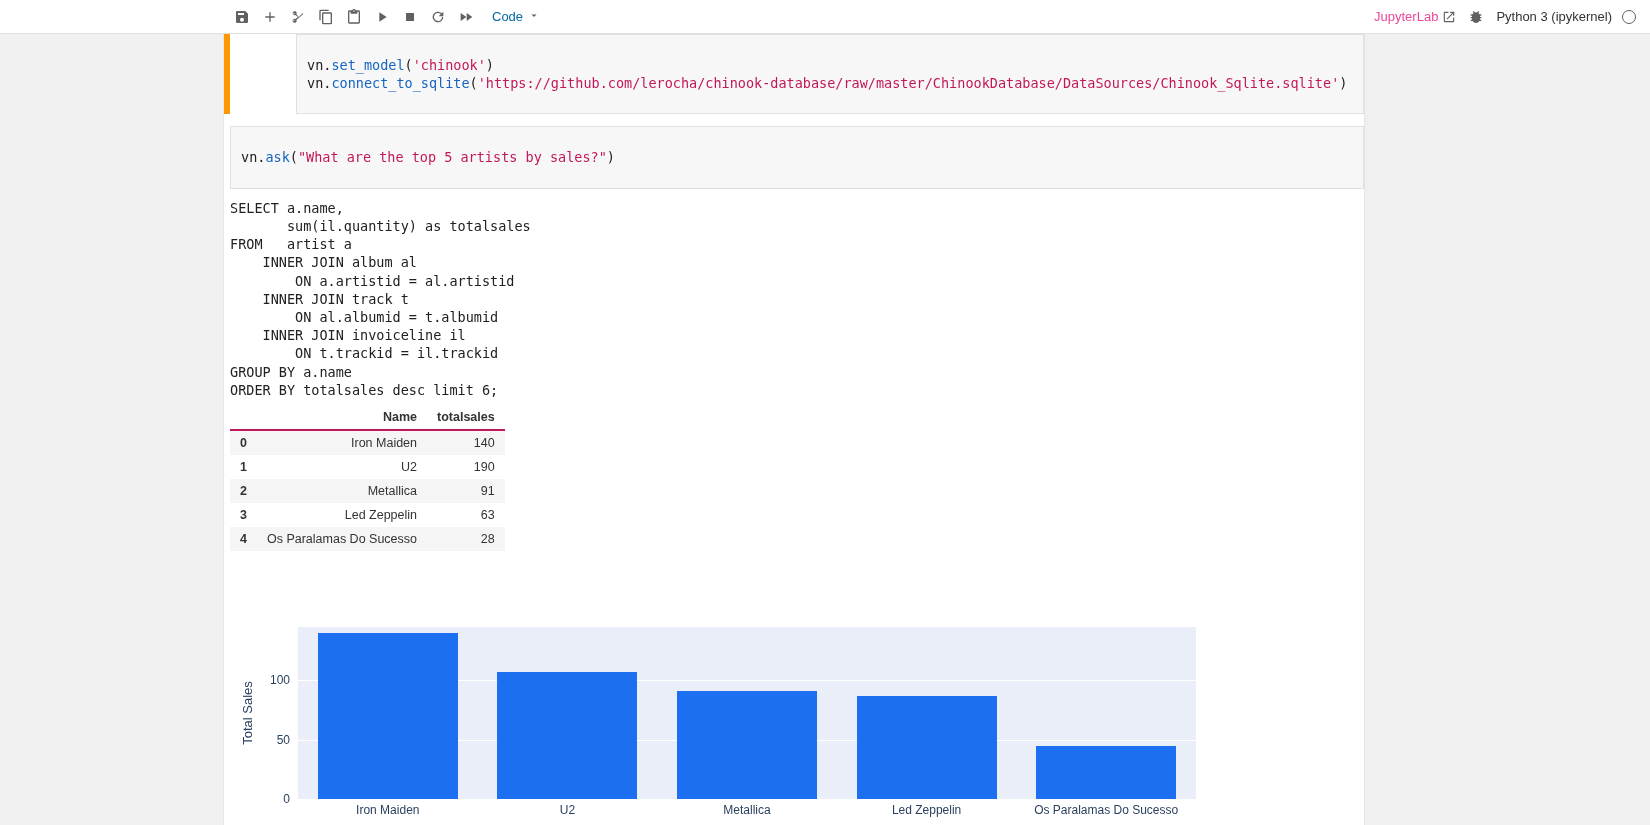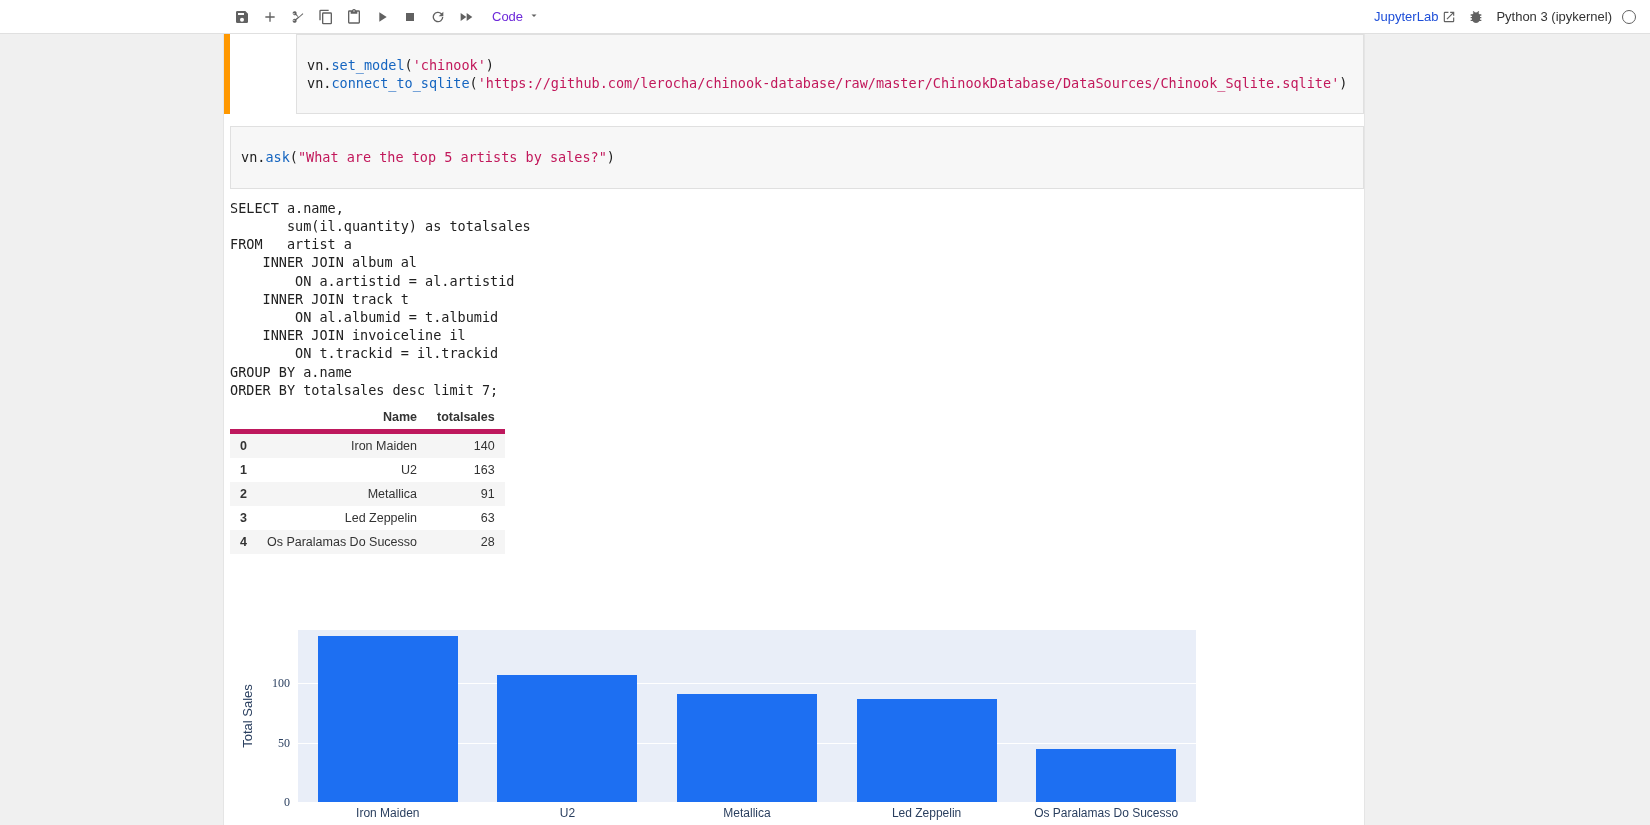--- a/index.html
+++ b/index.html
@@ -36,39 +36,39 @@
   cursor: pointer;
   color: #616161;
 }
 .tb-btn svg { width: 16px; height: 16px; fill: currentColor; }
 .cell-type {
   margin-left: 6px;
   height: 24px;
   border: none;
   background: transparent;
   font-size: 13px;
-  color: #6d28d9;
+  color: #0369a1;
   padding: 0 20px 0 6px;
   appearance: none;
   cursor: pointer;
   position: relative;
 }
 .cell-type-wrap { position: relative; display: flex; align-items: center; }
 .cell-type-chev {
   position: absolute; right: 4px; top: 50%; transform: translateY(-50%);
   pointer-events: none; color: #616161;
 }
 .toolbar-right {
   margin-left: auto;
   display: flex;
   align-items: center;
   padding-right: 14px;
   gap: 10px;
 }
-.kernel-link { display: flex; align-items: center; gap: 4px; font-size: 13px; color: #1d4ed8; cursor: pointer; }
+.kernel-link { display: flex; align-items: center; gap: 4px; font-size: 13px; color: #ec4899; cursor: pointer; }
 .kernel-name { font-size: 13px; color: #333; cursor: pointer; }
 .kernel-circle { width: 14px; height: 14px; border: 1.5px solid #616161; border-radius: 50%; }
 .notebook-shell {
   position: absolute;
   top: 34px; left: 223px;
   width: 1142px;
   height: 791px;
   background: #fff;
   border-left: 1px solid #e5e5e5;
   border-right: 1px solid #e5e5e5;
@@ -107,39 +107,39 @@
 .sql-out {
   font-family: ui-monospace, Menlo, Consolas, monospace;
   font-size: 13.5px;
   line-height: 1.35;
   white-space: pre;
   color: #212121;
   padding: 2px 0 6px 0;
 }
 .df-table { border-collapse: collapse; font-size: 12.5px; }
 .df-table th, .df-table td { padding: 5px 10px; text-align: right; }
-.df-table thead th { border-bottom: 5px solid #be185d; font-weight: 600; }
+.df-table thead th { border-bottom: 2px solid #be185d; font-weight: 600; }
 .df-table tbody tr:nth-child(odd) { background: #f5f5f5; }
 .df-table tbody th { font-weight: 600; }
 .chart-wrap { margin-top: 46px; }
 .chart-title {
   font-size: 16px;
   color: #2a3f5f;
   padding-left: 46px;
   margin-bottom: 24px;
 }
 .plot-area { position: relative; width: 968px; height: 230px; margin-left: 0; }
 .plot-bg {
   position: absolute;
   left: 68px; top: 30px;
   width: 898px; height: 172px;
   background: #e9eef8;
 }
 .y-ticks { position: absolute; left: 0; top: 30px; height: 172px; width: 60px; }
-.y-tick { position: absolute; right: 0; font-size: 12px; color: #2a3f5f; transform: translateY(-50%); font-family: Liberation Serif, serif; }
+.y-tick { position: absolute; right: 0; font-size: 12px; color: #2a3f5f; transform: translateY(-50%); }
 .y-grid { position: absolute; left: 68px; width: 898px; height: 1px; background: #fff; }
 .y-title {
   position: absolute; left: 10px; top: 116px;
   transform: rotate(-90deg) translate(-50%, 0);
   transform-origin: left top;
   font-size: 13px; color: #2a3f5f;
 }
 .bars { position: absolute; left: 68px; top: 30px; width: 898px; height: 172px; }
 .bar { position: absolute; bottom: 0; background: #1d6ff2; }
 .x-ticks { position: absolute; left: 68px; top: 206px; width: 898px; height: 20px; }
@@ -243,39 +243,39 @@
           <div class="sql-out">SELECT a.name,
        sum(il.quantity) as totalsales
 FROM   artist a
     INNER JOIN album al
         ON a.artistid = al.artistid
     INNER JOIN track t
         ON al.albumid = t.albumid
     INNER JOIN invoiceline il
         ON t.trackid = il.trackid
 GROUP BY a.name
-ORDER BY totalsales desc limit 7;</div>
+ORDER BY totalsales desc limit 6;</div>
           <table class="df-table">
             <thead>
                 <tr>
               <th></th>
               <th>Name</th>
               <th>totalsales</th>
             </tr>
               </thead>
             <tbody id="df-body">
                 <tr>
                   <th>0</th>
                   <td>Iron Maiden</td>
                   <td>140</td>
                 </tr>
                 <tr>
                   <th>1</th>
                   <td>U2</td>
-                  <td>163</td>
+                  <td>190</td>
                 </tr>
                 <tr>
                   <th>2</th>
                   <td>Metallica</td>
                   <td>91</td>
                 </tr>
                 <tr>
                   <th>3</th>
                   <td>Led Zeppelin</td>
                   <td>63</td>

